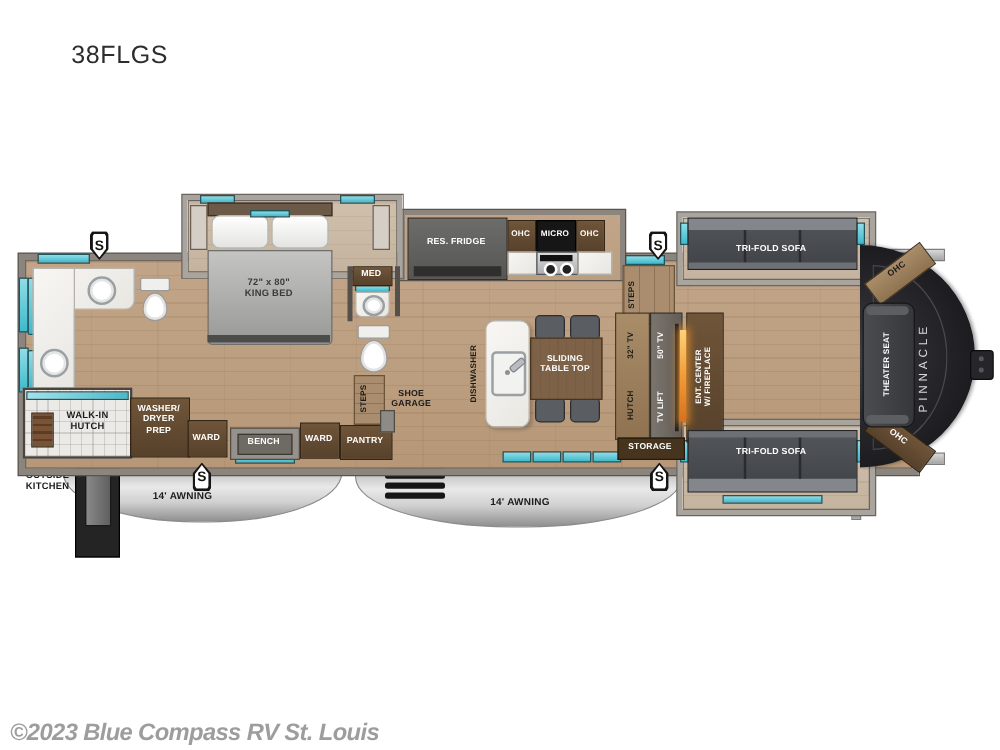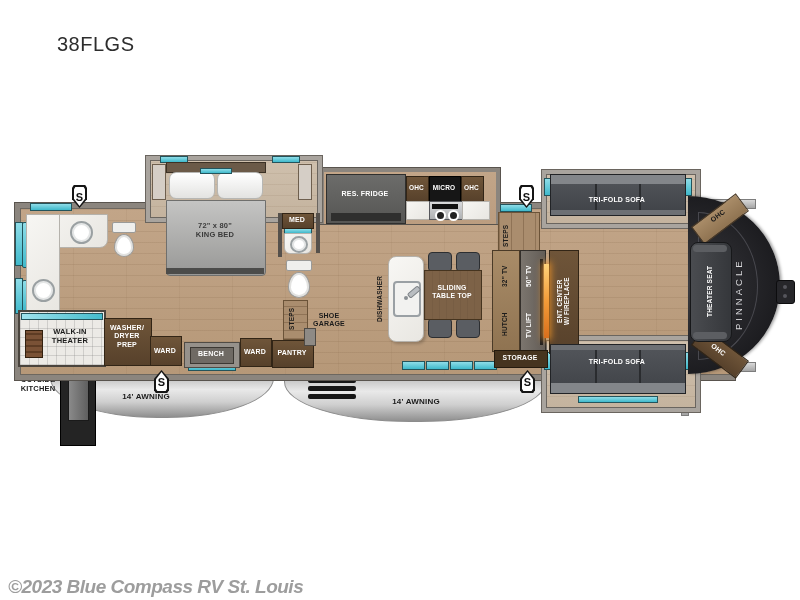--- a/index.html
+++ b/index.html
@@ -148,21 +148,21 @@
 <div class="abs toilet" style="left:112px;top:222px;width:24px;height:34px;">
   <div class="tank"></div>
     <div class="bowl" style="width:18px;height:21px;"></div>
 </div>
 
 <div class="abs shower-tile" style="left:18px;top:310px;width:84px;height:53px;">
   <div class="abs" style="left:1px;top:1px;width:80px;height:5px;background:linear-gradient(90deg,#9fe2ec,#45bccd);border:1px solid #23545c;"></div>
   <div class="abs" style="left:5px;top:18px;width:16px;height:26px;background:repeating-linear-gradient(0deg,#7a5236 0 4px,#5d3c24 4px 6px);border:1px solid #32200f;"></div>
 </div>
 <div class="abs lbl" style="left:40px;top:328px;width:60px;font-size:7.5px;z-index:12;">WALK-IN
-THEATER</div>
+HUTCH</div>
 
 <div class="abs brown" style="left:104px;top:318px;width:46px;height:46px;"></div>
 <div class="abs lbl w cflex" style="left:104px;top:324px;width:46px;font-size:7px;z-index:11;justify-content:center;">WASHER/
 DRYER
 PREP</div>
 
 <div class="abs teal" style="left:160px;top:156px;width:26px;height:5px;"></div>
 <div class="abs teal" style="left:272px;top:156px;width:26px;height:5px;"></div>
 <div class="abs" style="left:152px;top:164px;width:12px;height:34px;background:#d5cec6;border:1px solid #6e5f4e;z-index:10;"></div>
 <div class="abs" style="left:298px;top:164px;width:12px;height:34px;background:#d5cec6;border:1px solid #6e5f4e;z-index:10;"></div>

